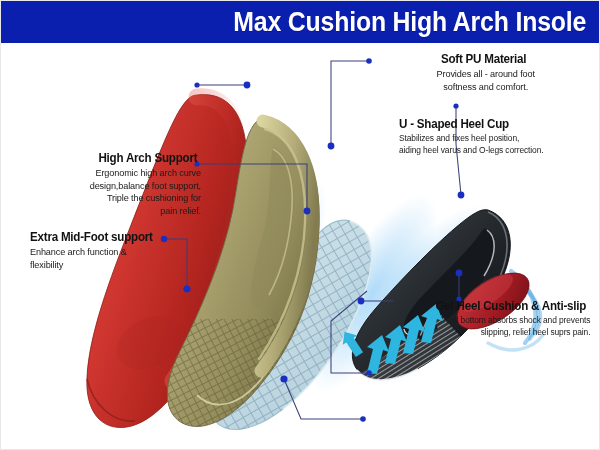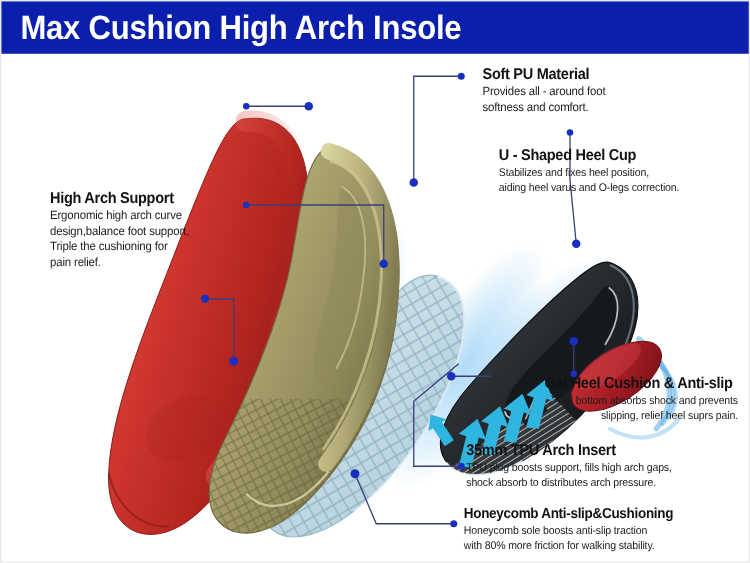--- a/index.html
+++ b/index.html
@@ -22,21 +22,21 @@
 
   
   .header-bar {
     position: absolute;
     left: 0; top: 0;
     width: 600px;
     height: 42px;
     background: #0a1fae;
     display: flex;
     align-items: center;
-    justify-content: flex-start;
+    justify-content: flex-end;
   }
   .header-title {
     color: #ffffff;
     font-family: "Liberation Sans Narrow", "Liberation Sans", sans-serif;
     font-size: 27px;
     font-weight: bold;
     letter-spacing: -0.2px;
     transform: scaleX(0.92);
     white-space: nowrap;
     text-shadow: 0 1px 0 rgba(0,0,0,0.18);
@@ -291,52 +291,47 @@
       <circle cx="458" cy="298" r="2.6"></circle>
         <circle cx="458" cy="272" r="3.4"></circle>
       <circle cx="360" cy="300" r="3.4"></circle>
       <circle cx="368" cy="372" r="2.8"></circle>
       <circle cx="362" cy="418" r="2.8"></circle>
         <circle cx="283" cy="378" r="3.6"></circle>
     </g>
   </svg>
 
 
-  <div class="callout" style="left:39px; top:150px; width:180px;">
+  <div class="callout" style="left:29px; top:150px; width:180px;text-align:right;">
     <p class="callout-title">High Arch Support</p>
     <p class="callout-body">Ergonomic high arch curve
 design,balance foot support,
 Triple the cushioning for
 pain relief.</p>
   </div>
 
-
-  <div class="callout" style="left:385px; top:51px; width:210px;">
+  <div class="callout" style="left:29px; top:229px; width:180px;">
+    <p class="callout-title">Extra Mid-Foot support</p>
+    <p class="callout-body">Enhance arch function &amp;
+flexibility</p>
+  </div>
+
+  <div class="callout" style="left:385px; top:51px; width:210px;text-align:center;">
     <p class="callout-title">Soft PU Material</p>
     <p class="callout-body">Provides all - around foot
 softness and comfort.</p>
   </div>
 
   <div class="callout" style="left:398px; top:116px; width:205px;">
     <p class="callout-title">U - Shaped Heel Cup</p>
     <p class="callout-body tiny">Stabilizes and fixes heel position,
 aiding heel varus and O-legs correction.</p>
   </div>
 
   <div class="callout" style="left:388px; top:298px; width:212px;text-align:right;">
     <p class="callout-title">Gel Heel Cushion &amp; Anti-slip</p>
     <p class="callout-body tiny">Gel bottom absorbs shock and prevents
 slipping,  relief heel suprs pain.</p>
   </div>
 
-  <div class="callout" style="left:372px; top:352px; width:222px;">
-    <p class="callout-title">35mm TPU Arch Insert</p>
-    <p class="callout-body tiny">TPU plug boosts support, fills high arch gaps,
-shock absorb to distributes arch pressure.</p>
-  </div>
-
-  <div class="callout" style="left:370px; top:403px; width:226px;">
-    <p class="callout-title sm">Honeycomb Anti-slip&amp;Cushioning</p>
-    <p class="callout-body tiny">Honeycomb sole boosts anti-slip traction
-with 80% more friction for walking stability.</p>
-  </div>
+
 
 </div>
 
 </body></html>

